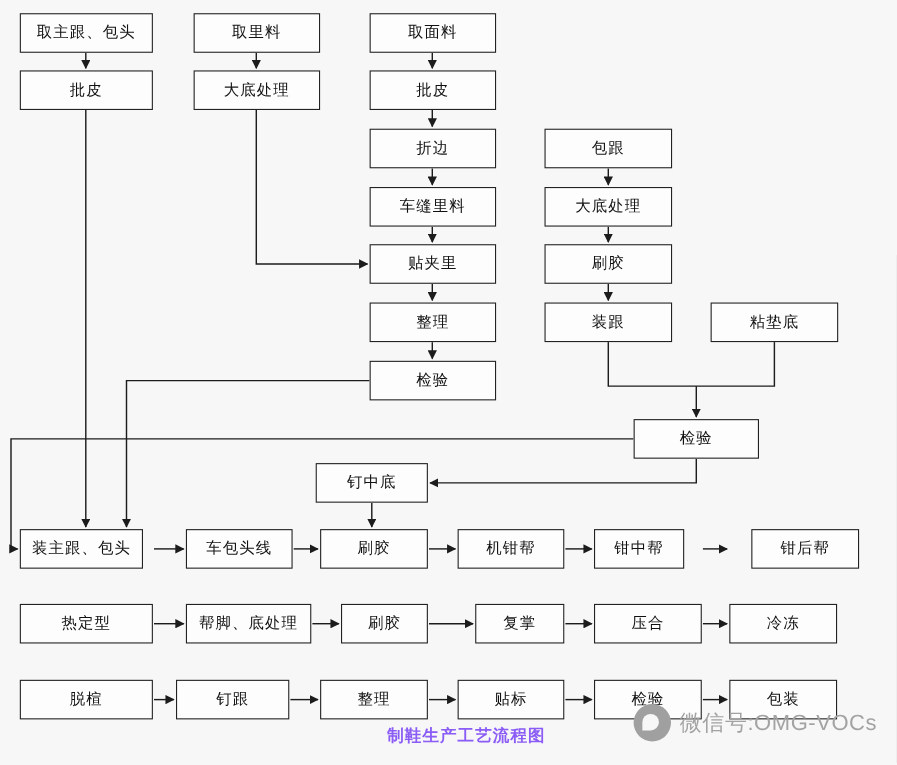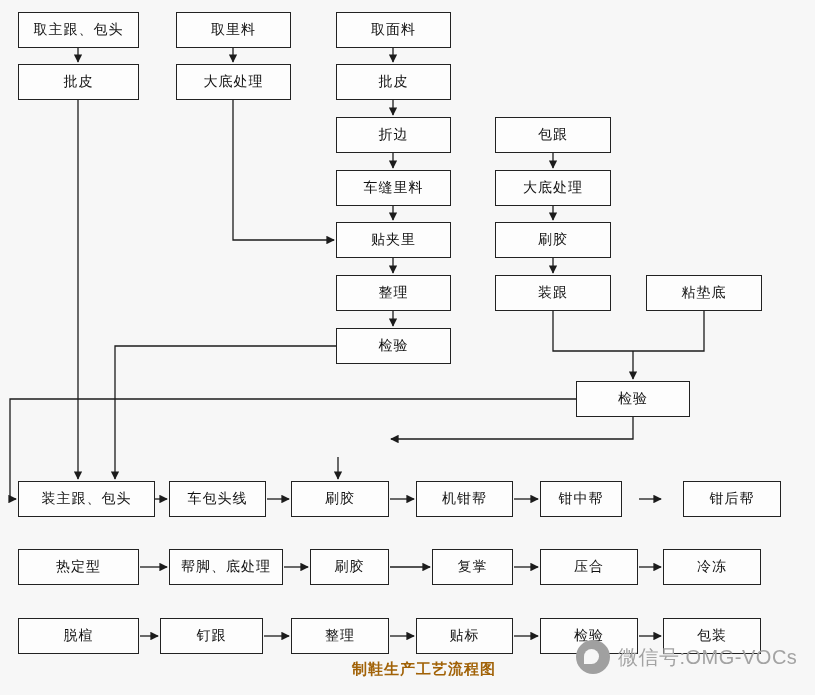--- a/index.html
+++ b/index.html
@@ -10,21 +10,21 @@
   }
   svg.wires { position:absolute; left:0; top:0; pointer-events:none; }
   .node {
     position:absolute; height:36px;
     background:#fdfdfd; border:1px solid #222;
     display:flex; align-items:center; justify-content:center;
     font-size:14px; color:#111; letter-spacing:1px; white-space:nowrap;
   }
   .title {
     position:absolute; left:352px; top:660px;
-    font-size:15px; font-weight:bold; color:#a16207; letter-spacing:1px;
+    font-size:15px; font-weight:bold; color:#8b5cf6; letter-spacing:1px;
   }
   .watermark {
     position:absolute; left:576px; top:640px;
     display:flex; align-items:center;
     color:#a3a3a3; font-size:20px; letter-spacing:0.5px;
   }
   .wm-icon {
     width:34px; height:34px; border-radius:50%;
     background:#a0a0a0; margin-right:8px; position:relative; flex:0 0 auto;
   }
@@ -110,22 +110,23 @@
   <div class="node" style="left:336px;top:328px;width:115px">检验</div>
 
   <div class="node" style="left:495px;top:117px;width:116px">包跟</div>
   <div class="node" style="left:495px;top:170px;width:116px">大底处理</div>
   <div class="node" style="left:495px;top:222px;width:116px">刷胶</div>
   <div class="node" style="left:495px;top:275px;width:116px">装跟</div>
 
   <div class="node" style="left:646px;top:275px;width:116px">粘垫底</div>
 
   <div class="node" style="left:576px;top:381px;width:114px">检验</div>
+  <div class="node" style="left:287px;top:421px;width:102px">钉中底</div>
 
-  <div class="node" style="left:18px;top:481px;width:137px">装主跟、包头</div>
+  <div class="node" style="left:18px;top:481px;width:112px">装主跟、包头</div>
   <div class="node" style="left:169px;top:481px;width:97px">车包头线</div>
   <div class="node" style="left:291px;top:481px;width:98px">刷胶</div>
   <div class="node" style="left:416px;top:481px;width:97px">机钳帮</div>
   <div class="node" style="left:540px;top:481px;width:82px">钳中帮</div>
   <div class="node" style="left:683px;top:481px;width:98px">钳后帮</div>
 
   <div class="node" style="left:18px;top:549px;width:121px">热定型</div>
   <div class="node" style="left:169px;top:549px;width:114px">帮脚、底处理</div>
   <div class="node" style="left:310px;top:549px;width:79px">刷胶</div>
   <div class="node" style="left:432px;top:549px;width:81px">复掌</div>

